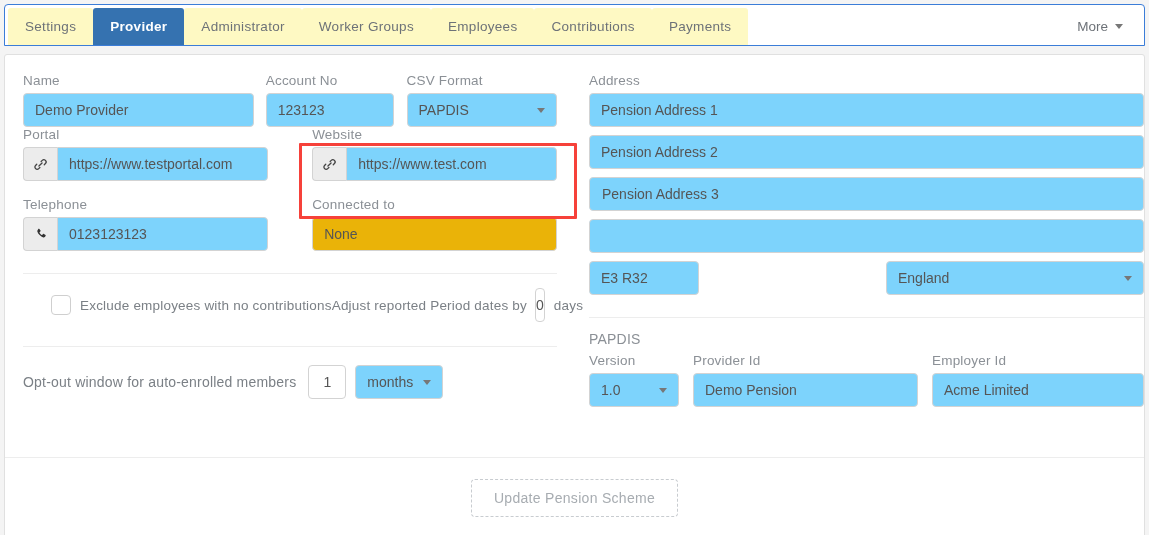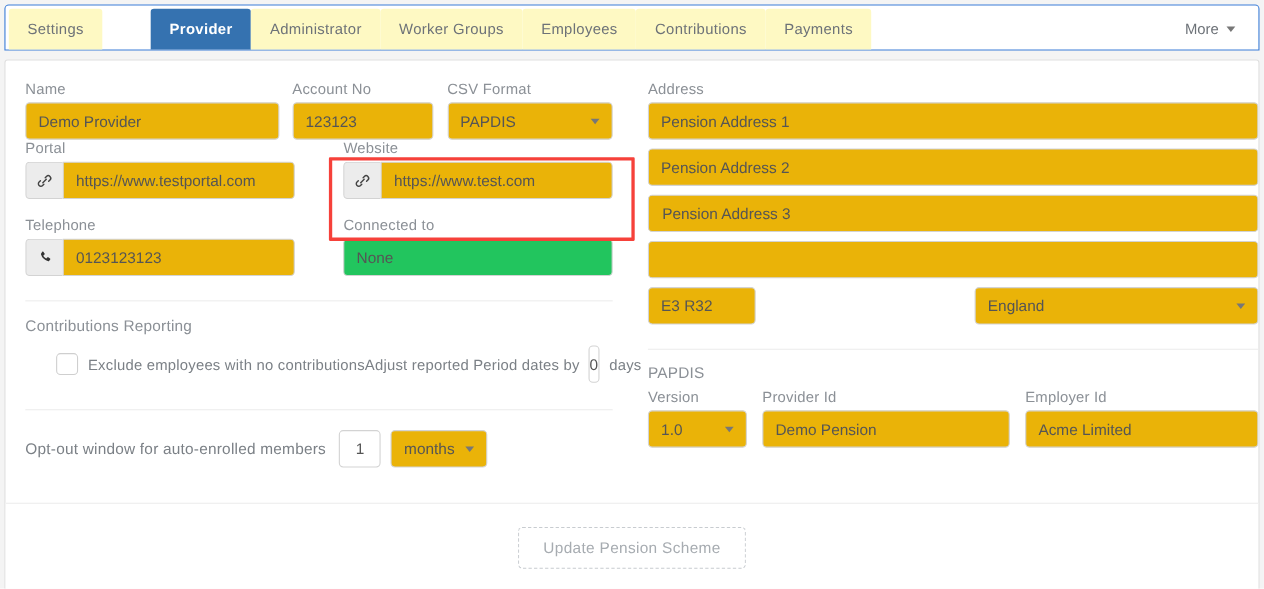--- a/index.html
+++ b/index.html
@@ -46,21 +46,20 @@
     letter-spacing: .3px;
     border-radius: 3px 3px 0 0;
     cursor: pointer;
     white-space: nowrap;
     background: #fef9c3;
   }
   .tab.active {
     background: #3572b0;
     color: #ffffff;
     font-weight: bold;
-    margin-left: 44px;
   }
   .tab-spacer { flex: 1 1 auto; }
   .tab-more {
     display: flex;
     align-items: center;
     gap: 7px;
     padding: 0 18px;
     font-size: 13.5px;
     color: #6d7278;
     cursor: pointer;
@@ -112,35 +111,35 @@
     color: #8b9096;
     margin-bottom: 5px;
     letter-spacing: .2px;
     white-space: nowrap;
   }
   .fctl {
     box-sizing: border-box;
     height: 34px;
     border: 1px solid #d3d3d3;
     border-radius: 4px;
-    background: #eab308;
+    background: #7dd3fc;
     font-family: "Liberation Sans", sans-serif;
     font-size: 14px;
     color: #555;
     padding: 0 11px;
     display: flex;
     align-items: center;
     white-space: nowrap;
     overflow: hidden;
   }
   .fctl.sel {
     justify-content: space-between;
     cursor: pointer;
   }
-  .fctl.ro { background: #22c55e; }
+  .fctl.ro { background: #eab308; }
 
   .row { display: flex; }
 
   
   .igroup { display: flex; height: 34px; }
   .iaddon {
     box-sizing: border-box;
     width: 34px;
     height: 34px;
     border: 1px solid #d3d3d3;
@@ -334,21 +333,20 @@
           <div style="width:46px;"></div>
           <div style="width:254px;">
             <div class="flabel">Connected to</div>
             <div class="fctl ro">None</div>
           </div>
         </div>
 
         <div class="hr" style="margin-top:22px;"></div>
 
         <div style="margin-top:14px;">
-          <div class="flabel" style="font-size:14px;">Contributions Reporting</div>
           <div class="row" style="align-items:center; margin-top:10px;padding-left:28px;">
             <div class="chk"></div>
             <div class="plain" style="margin-left:9px;">Exclude employees with no contributions</div>
             <div style="width:28px;"></div>
             <div class="plain">Adjust reported Period dates by</div>
             <div class="num" style="margin-left:8px;">0</div>
             <div class="plain" style="margin-left:9px;">days</div>
           </div>
         </div>
 
@@ -368,21 +366,21 @@
 
       <div class="col-right">
 
         <div class="flabel">Address</div>
         <div class="fctl">Pension Address 1</div>
         <div class="fctl" style="margin-top:8px;">Pension Address 2</div>
         <div class="fctl" style="margin-top:8px;padding-left:12px;">Pension Address 3</div>
         <div class="fctl" style="margin-top:8px;"></div>
 
         <div class="row" style="margin-top:8px;">
-          <div class="fctl" style="width:98px;">E3 R32</div>
+          <div class="fctl" style="width:110px;">E3 R32</div>
           <div style="flex:1 1 auto;"></div>
           <div class="fctl sel" style="width:258px;">
             <span>England</span>
             <span class="caret-dn"></span>
           </div>
         </div>
 
         <div class="hr" style="margin-top:22px;"></div>
 
         <div style="margin-top:13px;">

